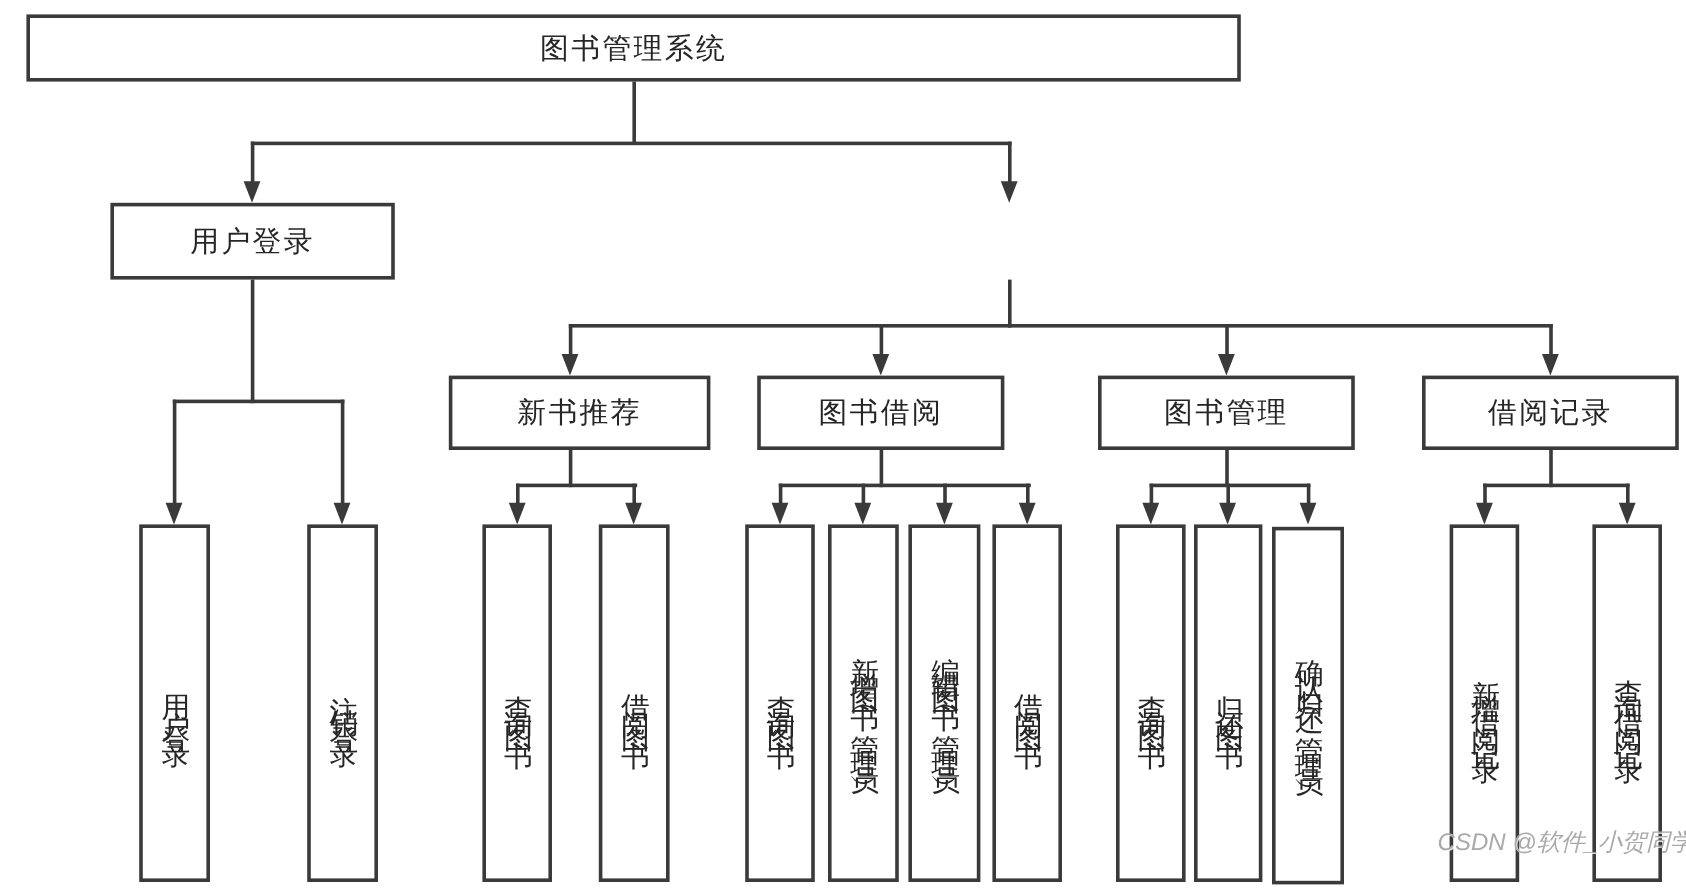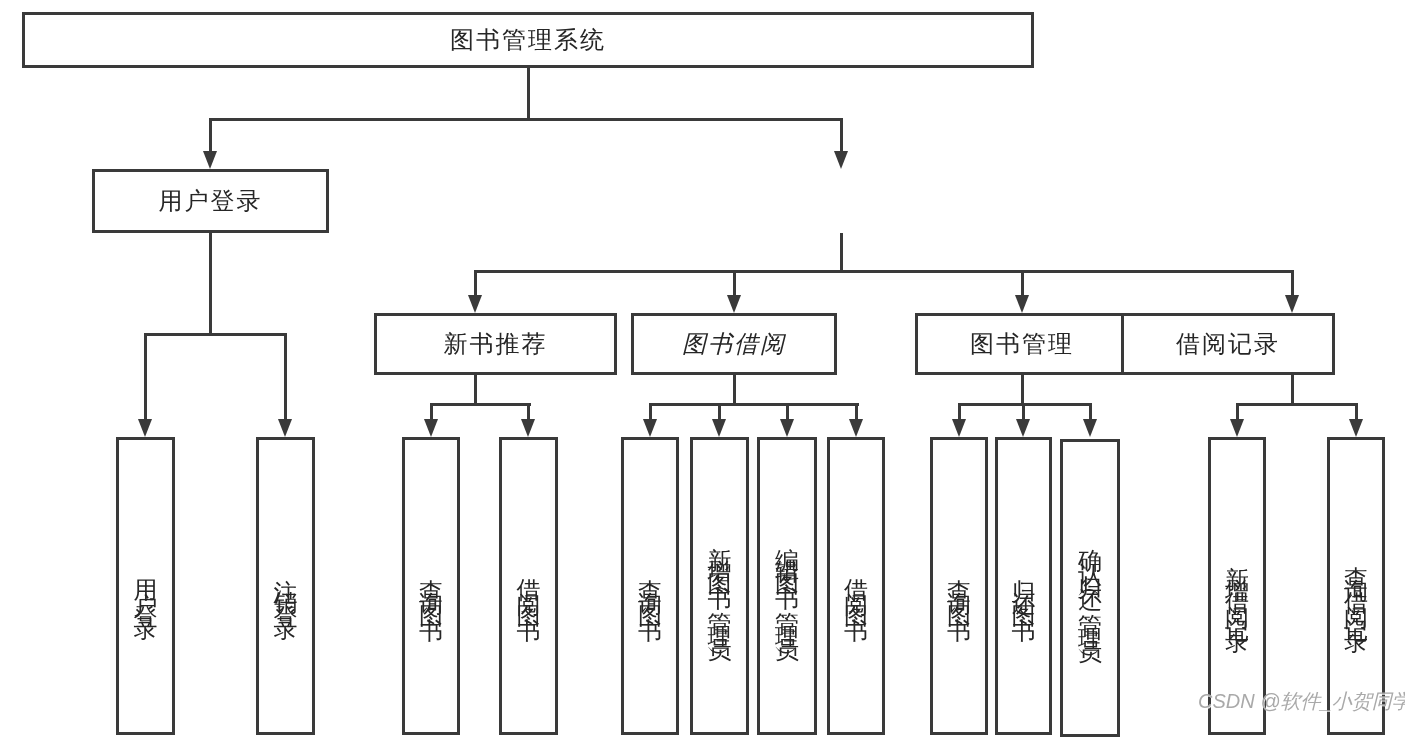--- a/index.html
+++ b/index.html
@@ -65,24 +65,24 @@
   <div class="hl" style="left:462px;top:270px;width:820px;"></div>
   <div class="vl" style="left:462px;top:270px;height:27px;"></div>
   <div class="arw" style="left:456px;top:295px;"></div>
   <div class="vl" style="left:721px;top:270px;height:27px;"></div>
   <div class="arw" style="left:715px;top:295px;"></div>
   <div class="vl" style="left:1009px;top:270px;height:27px;"></div>
   <div class="arw" style="left:1003px;top:295px;"></div>
   <div class="vl" style="left:1279px;top:270px;height:27px;"></div>
   <div class="arw" style="left:1273px;top:295px;"></div>
 
-  <div class="node" style="left:362px;top:313px;width:243px;height:62px;">新书推荐</div>
-  <div class="node" style="left:619px;top:313px;width:206px;height:62px;font-style:italic;">图书借阅</div>
+  <div class="node" style="left:362px;top:313px;width:218px;height:62px;">新书推荐</div>
+  <div class="node" style="left:619px;top:313px;width:206px;height:62px;">图书借阅</div>
   <div class="node" style="left:903px;top:313px;width:214px;height:62px;">图书管理</div>
-  <div class="node" style="left:1109px;top:313px;width:214px;height:62px;">借阅记录</div>
+  <div class="node" style="left:1173px;top:313px;width:214px;height:62px;">借阅记录</div>
 
   <div class="vl" style="left:462px;top:375px;height:31px;"></div>
   <div class="hl" style="left:418px;top:403px;width:101px;"></div>
   <div class="vl" style="left:418px;top:403px;height:18px;"></div>
   <div class="arw" style="left:412px;top:419px;"></div>
   <div class="vl" style="left:515px;top:403px;height:18px;"></div>
   <div class="arw" style="left:509px;top:419px;"></div>
 
   <div class="vl" style="left:721px;top:375px;height:31px;"></div>
   <div class="hl" style="left:637px;top:403px;width:210px;"></div>

